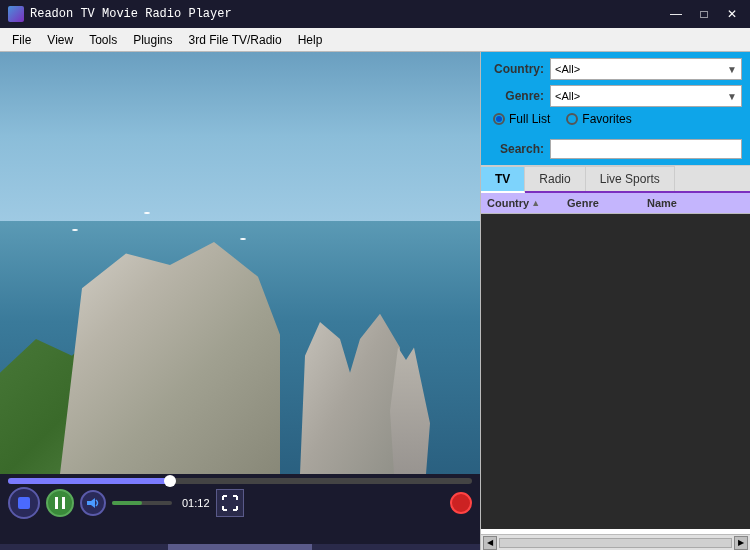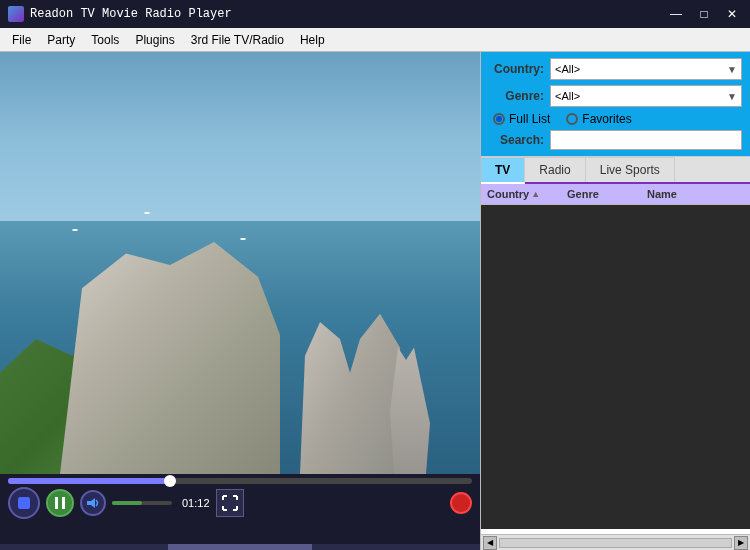--- a/index.html
+++ b/index.html
@@ -359,21 +359,21 @@
     }
     .select-arrow {
       font-size: 10px;
       color: #555;
     }
 
     .radio-row {
       display: flex;
       align-items: center;
       gap: 16px;
-      margin-bottom: 4px;
+      margin-bottom: 13px;
       padding-left: 4px;
     }
 
     .radio-option {
       display: flex;
       align-items: center;
       gap: 4px;
       cursor: pointer;
     }
 
@@ -513,21 +513,21 @@
   </div>
   <div id="title-bar-controls">
     <button class="title-btn">—</button>
     <button class="title-btn">□</button>
     <button class="title-btn" id="close-btn">✕</button>
   </div>
 </div>
 
 <div id="menu-bar">
   <span class="menu-item">File</span>
-  <span class="menu-item">Party</span>
+  <span class="menu-item">View</span>
   <span class="menu-item">Tools</span>
   <span class="menu-item">Plugins</span>
   <span class="menu-item">3rd File TV/Radio</span>
   <span class="menu-item">Help</span>
 </div>
 
 <div id="main-content">
 
   <div id="left-panel">
     <div id="video-area">

